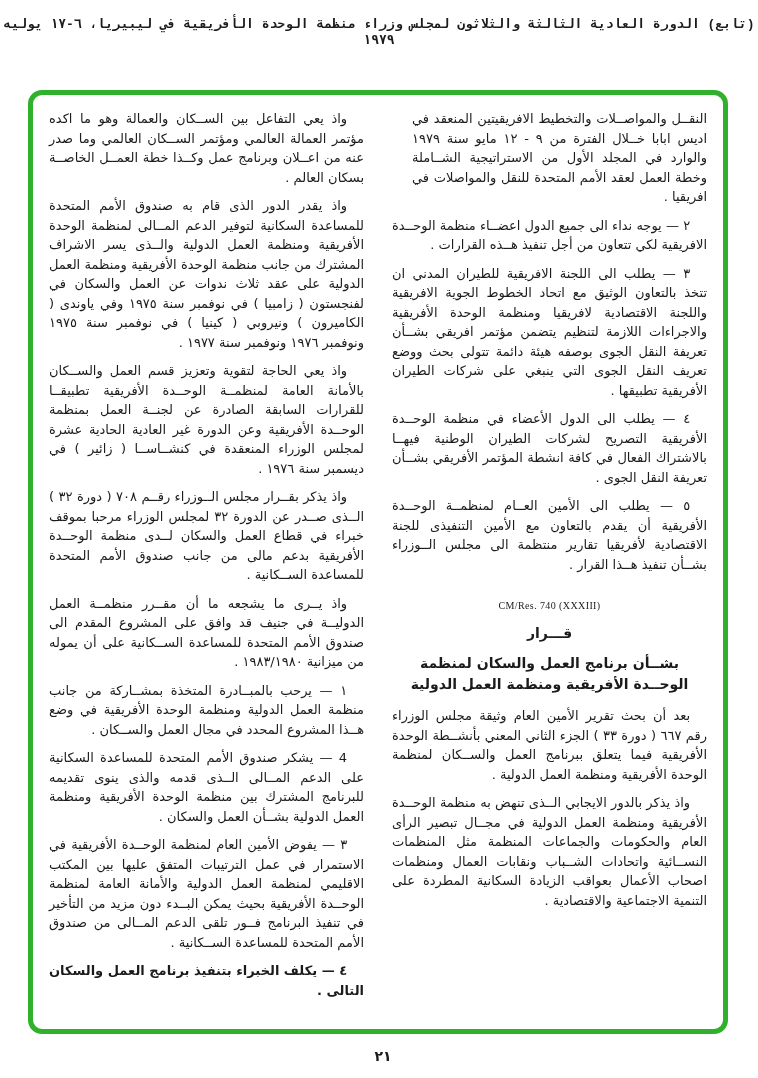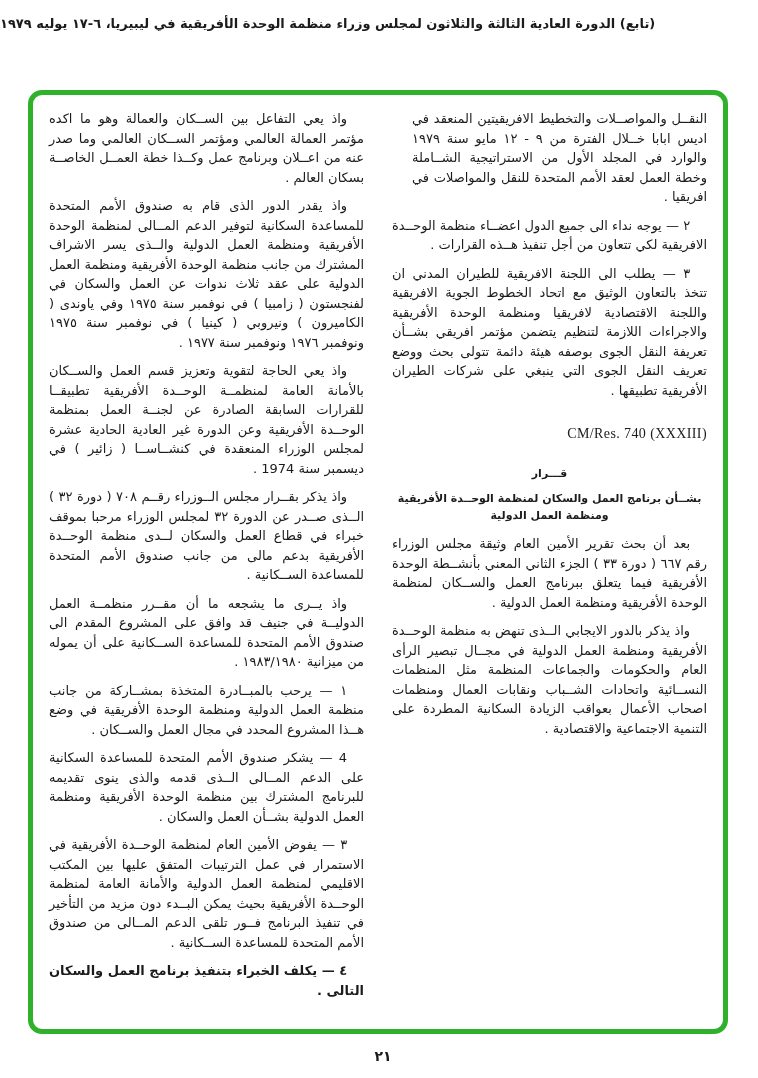--- a/index.html
+++ b/index.html
@@ -5,21 +5,21 @@
   * { box-sizing: border-box; }
   html, body { margin: 0; padding: 0; }
   body {
     width: 758px; height: 1078px;
     background: #ffffff;
     color: #1b1b1b;
     font-family: "DejaVu Sans", sans-serif;
     position: relative;
     overflow: hidden;
   }
-  .header { direction: rtl; text-align: left; padding-top: 16px; }
+  .header { direction: rtl; text-align: center; padding-top: 16px; font-family: Liberation Mono, monospace; }
   .header-title { font-weight: bold; font-size: 13px; letter-spacing: 0.2px; }
   .header-source { font-weight: bold; font-size: 9.5px; margin-top: 7px; color: #222; }
   .frame {
     position: absolute;
     left: 28px; top: 90px;
     width: 700px; height: 944px;
     border: 5px solid #2fb12c;
     border-radius: 14px;
     background: #ffffff;
     padding: 14px 16px 10px 16px;
@@ -36,33 +36,33 @@
     font-size: 13px;
     line-height: 1.5;
     text-align: justify;
     margin: 0 0 9px 0;
     text-indent: 1.3em;
   }
   p.para.first { text-indent: 0; margin-left: 20px; }
   p.bold { font-weight: bold; }
   p.latin {
     direction: ltr;
-    text-align: right;
+    text-align: center;
     font-family: "Liberation Serif", serif;
-    font-size: 14px;
+    font-size: 10px;
     font-weight: normal;
     letter-spacing: 0.4px;
-    margin: 26px 0 23px 0;
+    margin: 26px 0 12px 0;
     text-indent: 0;
   }
   p.center-bold {
     text-align: center;
     font-weight: bold;
     text-indent: 0;
-    font-size: 11px;
+    font-size: 14px;
     margin: 0 0 10px 0;
     line-height: 1.55;
   }
   p.center-bold.word { letter-spacing: 1px; margin-bottom: 8px; }
   .pageno {
     position: absolute;
     bottom: 14px; left: 4px;
     width: 100%;
     text-align: center;
     font-weight: bold;
@@ -78,33 +78,35 @@
     <div class="header-title">(تابع) الدورة العادية الثالثة والثلاثون لمجلس وزراء منظمة الوحدة الأفريقية في ليبيريا، ٦-١٧ يوليه ١٩٧٩</div>
   </header>
 
   <div class="frame">
     <div class="columns">
 
       <div class="col">
         <p class="para first">النقــل والمواصــلات والتخطيط الافريقيتين المنعقد في اديس ابابا خــلال الفترة من ٩ - ١٢ مايو سنة ١٩٧٩ والوارد في المجلد الأول من الاستراتيجية الشــاملة وخطة العمل لعقد الأمم المتحدة للنقل والمواصلات في افريقيا .</p>
         <p class="para">٢ — يوجه نداء الى جميع الدول اعضــاء منظمة الوحــدة الافريقية لكي تتعاون من أجل تنفيذ هــذه القرارات .</p>
         <p class="para">٣ — يطلب الى اللجنة الافريقية للطيران المدني ان تتخذ بالتعاون الوثيق مع اتحاد الخطوط الجوية الافريقية واللجنة الاقتصادية لافريقيا ومنظمة الوحدة الأفريقية والاجراءات اللازمة لتنظيم يتضمن مؤتمر افريقي بشــأن تعريفة النقل الجوى بوصفه هيئة دائمة تتولى بحث ووضع تعريف النقل الجوى التي ينبغي على شركات الطيران الأفريقية تطبيقها .</p>
+        <p class="para">٤ — يطلب الى الدول الأعضاء في منظمة الوحــدة الأفريقية التصريح لشركات الطيران الوطنية فيهــا بالاشتراك الفعال في كافة انشطة المؤتمر الأفريقي بشــأن تعريفة النقل الجوى .</p>
+        <p class="para">٥ — يطلب الى الأمين العــام لمنظمــة الوحــدة الأفريقية أن يقدم بالتعاون مع الأمين التنفيذى للجنة الاقتصادية لأفريقيا تقارير منتظمة الى مجلس الــوزراء بشــأن تنفيذ هــذا القرار .</p>
 
         <p class="latin">CM/Res. 740 (XXXIII)</p>
         <p class="center-bold word">قـــرار</p>
         <p class="center-bold">بشــأن برنامج العمل والسكان لمنظمة الوحــدة الأفريقية ومنظمة العمل الدولية</p>
 
         <p class="para">بعد أن بحث تقرير الأمين العام وثيقة مجلس الوزراء رقم ٦٦٧ ( دورة ٣٣ ) الجزء الثاني المعني بأنشــطة الوحدة الأفريقية فيما يتعلق ببرنامج العمل والســكان لمنظمة الوحدة الأفريقية ومنظمة العمل الدولية .</p>
         <p class="para">واذ يذكر بالدور الايجابي الــذى تنهض به منظمة الوحــدة الأفريقية ومنظمة العمل الدولية في مجــال تبصير الرأى العام والحكومات والجماعات المنظمة مثل المنظمات النســائية واتحادات الشــباب ونقابات العمال ومنظمات اصحاب الأعمال بعواقب الزيادة السكانية المطردة على التنمية الاجتماعية والاقتصادية .</p>
       </div>
 
       <div class="col">
         <p class="para">واذ يعي التفاعل بين الســكان والعمالة وهو ما اكده مؤتمر العمالة العالمي ومؤتمر الســكان العالمي وما صدر عنه من اعــلان وبرنامج عمل وكــذا خطة العمــل الخاصــة بسكان العالم .</p>
         <p class="para">واذ يقدر الدور الذى قام به صندوق الأمم المتحدة للمساعدة السكانية لتوفير الدعم المــالى لمنظمة الوحدة الأفريقية ومنظمة العمل الدولية والــذى يسر الاشراف المشترك من جانب منظمة الوحدة الأفريقية ومنظمة العمل الدولية على عقد ثلاث ندوات عن العمل والسكان في لفنجستون ( زامبيا ) في نوفمبر سنة ١٩٧٥ وفي ياوندى ( الكاميرون ) ونيروبي ( كينيا ) في نوفمبر سنة ١٩٧٥ ونوفمبر ١٩٧٦ ونوفمبر سنة ١٩٧٧ .</p>
-        <p class="para">واذ يعي الحاجة لتقوية وتعزيز قسم العمل والســكان بالأمانة العامة لمنظمــة الوحــدة الأفريقية تطبيقــا للقرارات السابقة الصادرة عن لجنــة العمل بمنظمة الوحــدة الأفريقية وعن الدورة غير العادية الحادية عشرة لمجلس الوزراء المنعقدة في كنشــاســا ( زائير ) في ديسمبر سنة 1974 .</p>
+        <p class="para">واذ يعي الحاجة لتقوية وتعزيز قسم العمل والســكان بالأمانة العامة لمنظمــة الوحــدة الأفريقية تطبيقــا للقرارات السابقة الصادرة عن لجنــة العمل بمنظمة الوحــدة الأفريقية وعن الدورة غير العادية الحادية عشرة لمجلس الوزراء المنعقدة في كنشــاســا ( زائير ) في ديسمبر سنة ١٩٧٦ .</p>
         <p class="para">واذ يذكر بقــرار مجلس الــوزراء رقــم ٧٠٨ ( دورة ٣٢ ) الــذى صــدر عن الدورة ٣٢ لمجلس الوزراء مرحبا بموقف خبراء في قطاع العمل والسكان لــدى منظمة الوحــدة الأفريقية بدعم مالى من جانب صندوق الأمم المتحدة للمساعدة الســكانية .</p>
         <p class="para">واذ يــرى ما يشجعه ما أن مقــرر منظمــة العمل الدوليــة في جنيف قد وافق على المشروع المقدم الى صندوق الأمم المتحدة للمساعدة الســكانية على أن يموله من ميزانية ١٩٨٣/١٩٨٠ .</p>
         <p class="para">١ — يرحب بالمبــادرة المتخذة بمشــاركة من جانب منظمة العمل الدولية ومنظمة الوحدة الأفريقية في وضع هــذا المشروع المحدد في مجال العمل والســكان .</p>
         <p class="para">4 — يشكر صندوق الأمم المتحدة للمساعدة السكانية على الدعم المــالى الــذى قدمه والذى ينوى تقديمه للبرنامج المشترك بين منظمة الوحدة الأفريقية ومنظمة العمل الدولية بشــأن العمل والسكان .</p>
         <p class="para">٣ — يفوض الأمين العام لمنظمة الوحــدة الأفريقية في الاستمرار في عمل الترتيبات المتفق عليها بين المكتب الاقليمي لمنظمة العمل الدولية والأمانة العامة لمنظمة الوحــدة الأفريقية بحيث يمكن البــدء دون مزيد من التأخير في تنفيذ البرنامج فــور تلقى الدعم المــالى من صندوق الأمم المتحدة للمساعدة الســكانية .</p>
         <p class="para bold">٤ — يكلف الخبراء بتنفيذ برنامج العمل والسكان التالى .</p>
       </div>
 
     </div>
   </div>

